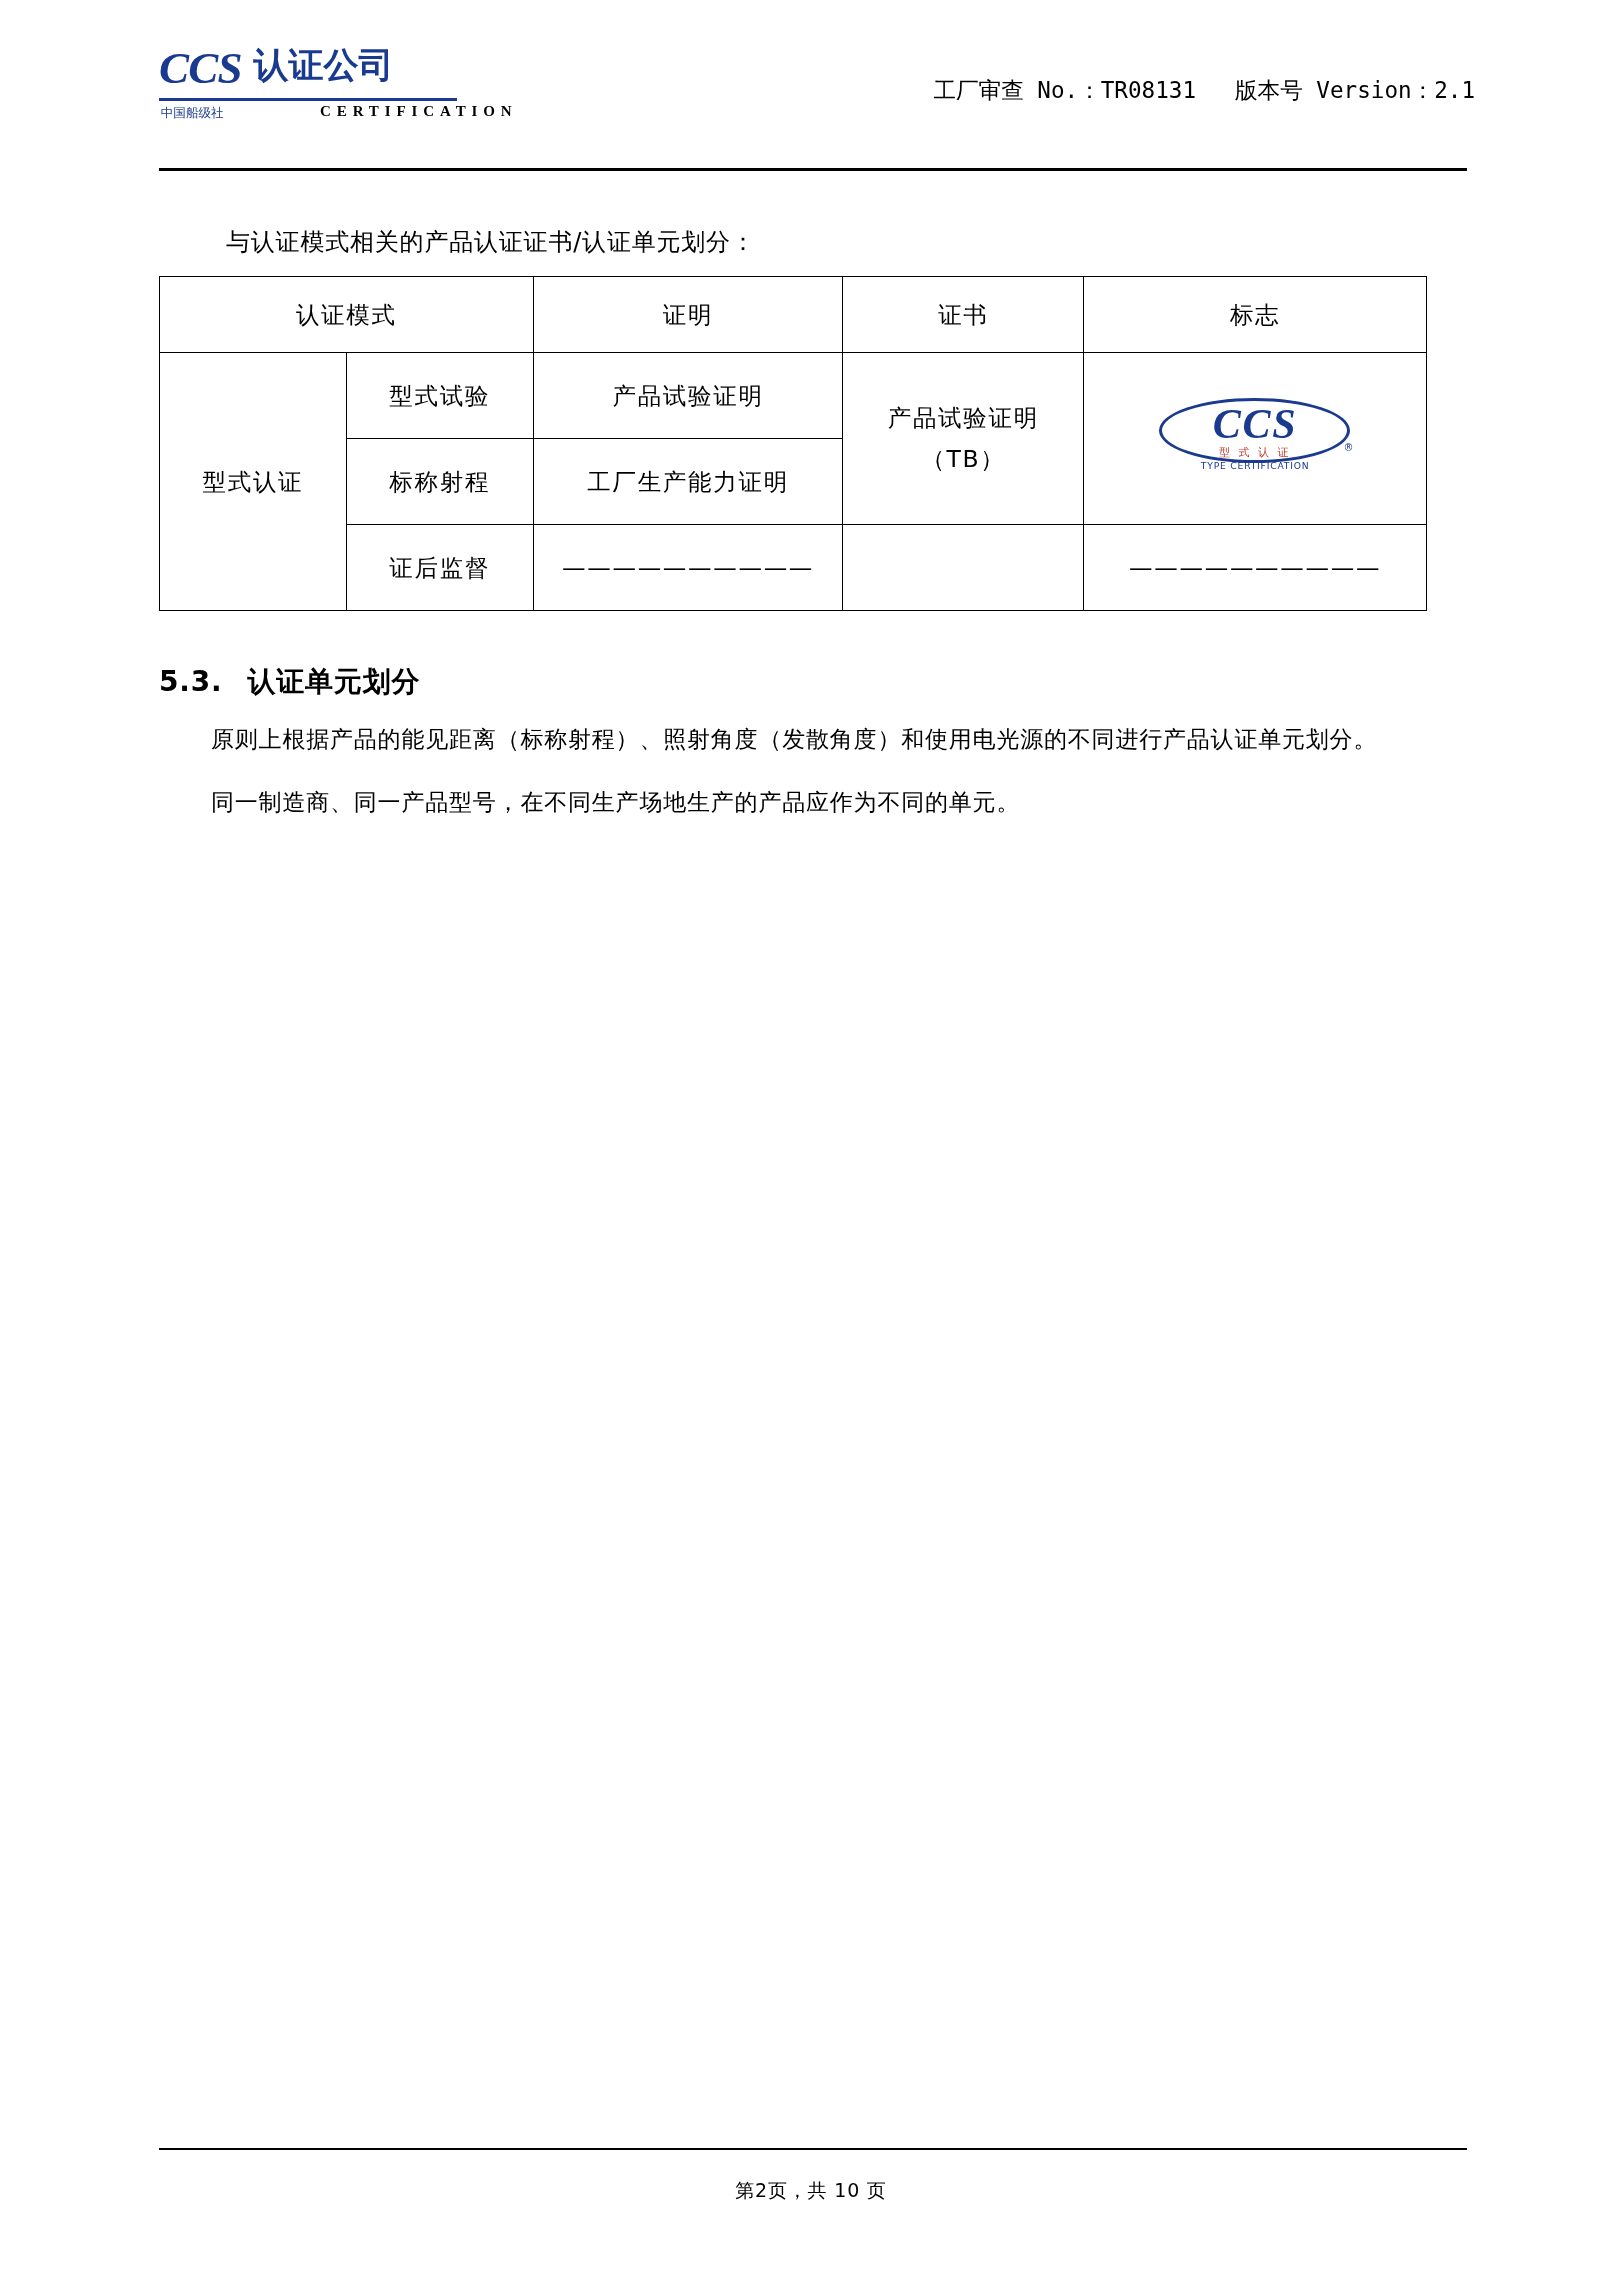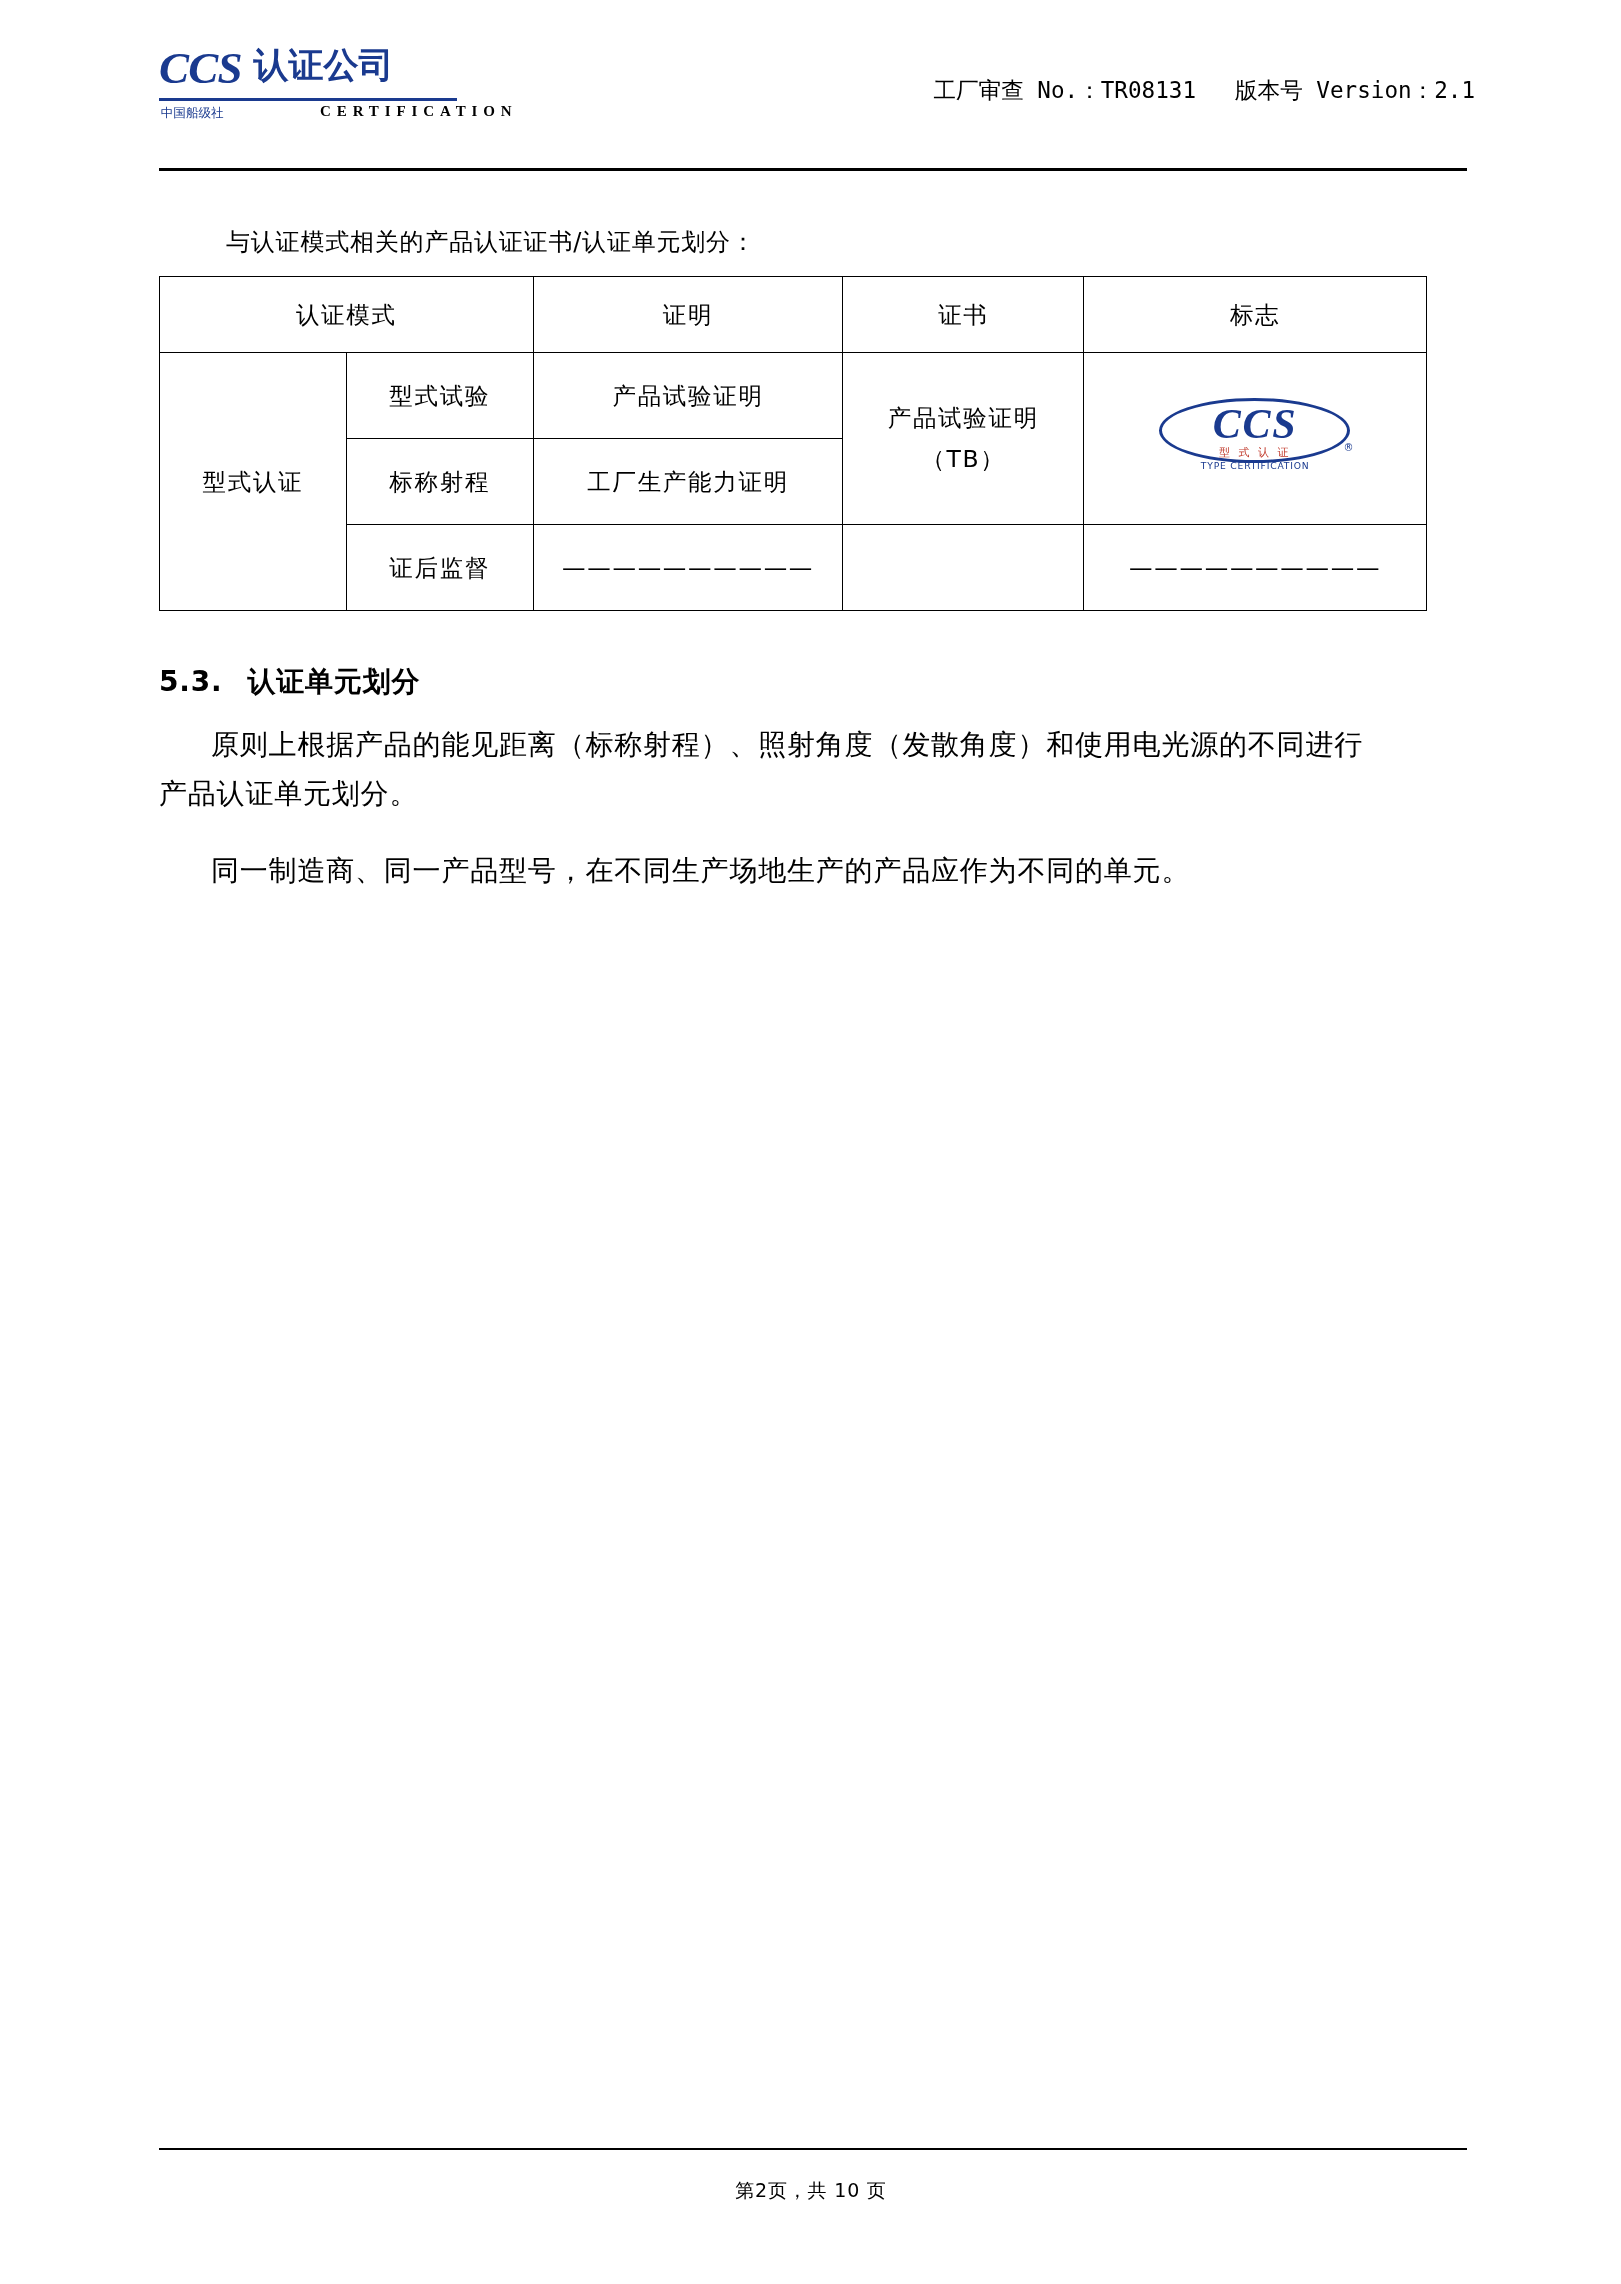--- a/index.html
+++ b/index.html
@@ -217,22 +217,22 @@
   .section-heading {
     margin-top: 52px;
     font-family: "DejaVu Sans", sans-serif;
     font-size: 28px;
     font-weight: bold;
     letter-spacing: 0.8px;
   }
   .section-heading .num { margin-right: 25px; }
   .para {
     margin-top: 18.4px;
-    font-family: Liberation Sans, sans-serif;
-    font-size: 28px;
+    font-family: Liberation Serif, serif;
+    font-size: 23px;
     line-height: 1.75;
     letter-spacing: 0.8px;
     text-indent: 52px;
     width: 1232px;
   }
 
   
   .footer-rule {
     position: absolute;
     bottom: 134px;

